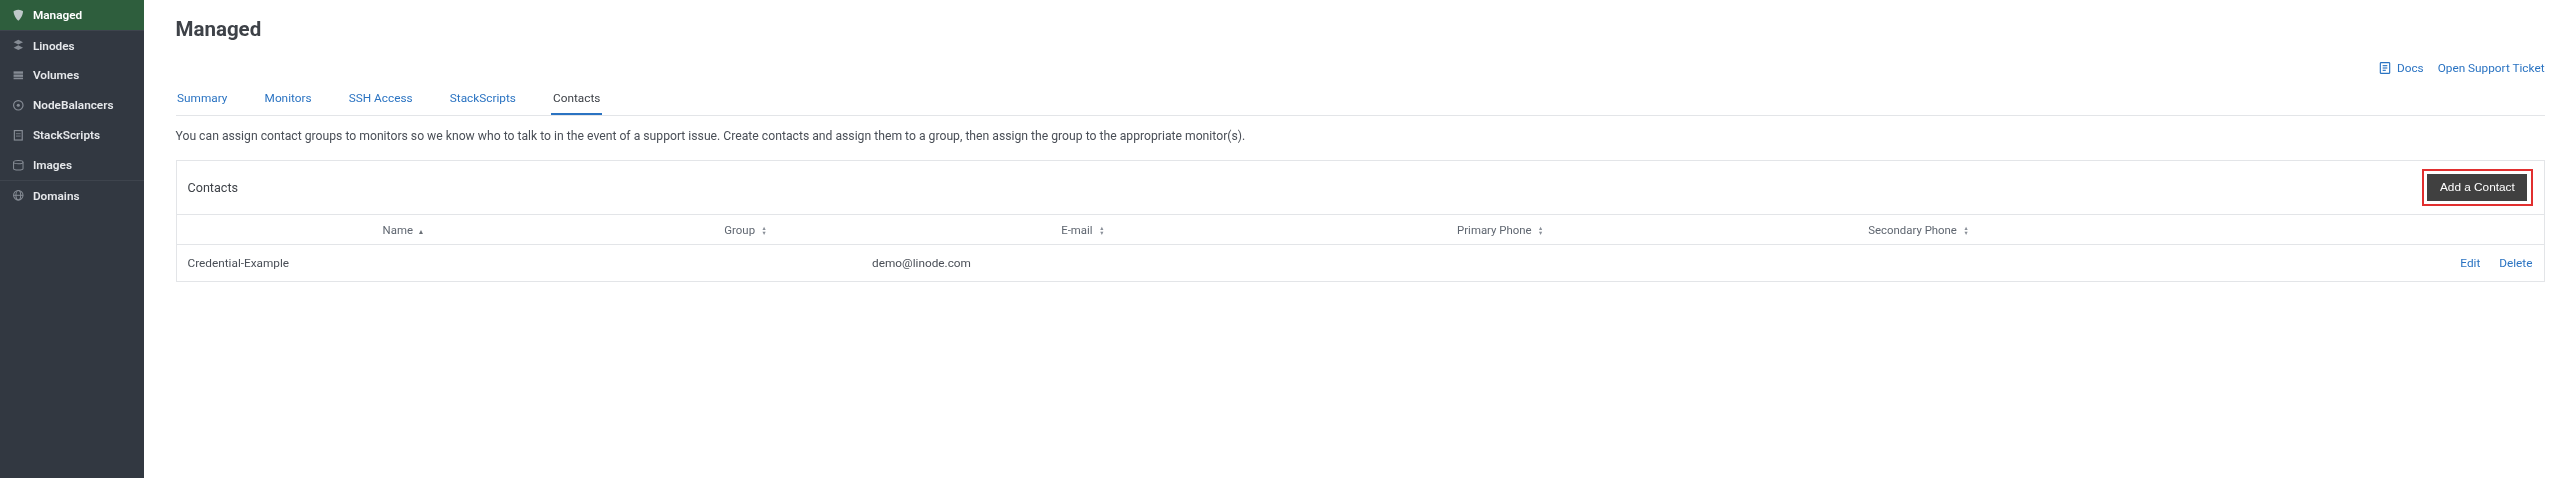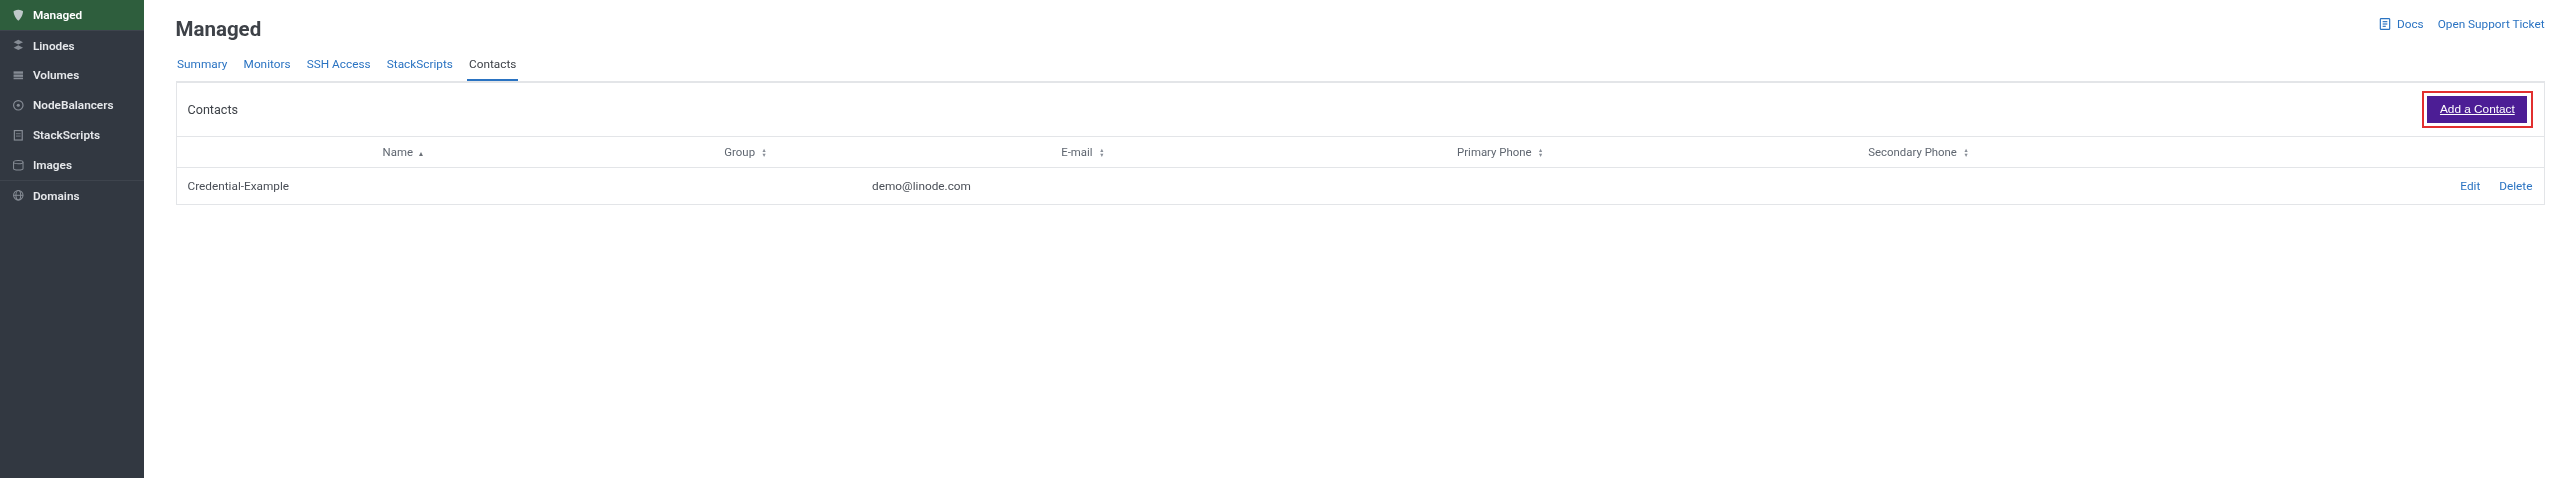--- a/index.html
+++ b/index.html
@@ -6,30 +6,30 @@
   body { font-family: -apple-system, BlinkMacSystemFont, "Segoe UI", Roboto, sans-serif; background: #fff; color: #333; font-size: 11px; }
   .app { display: flex; }
   .sidebar { width: 144px; background: #323841; color: #c6cbd3; flex-shrink: 0; min-height: 479px; }
   .sidebar-item { display: flex; align-items: center; padding: 7.9px 11px; cursor: pointer; font-weight: 600; font-size: 11.8px; color: #e6e8eb; }
   .sidebar-item.active { background: #2e5e3d; color: #fff; }
   .sidebar-item .icon { width: 14px; height: 14px; margin-right: 7.9px; display: inline-flex; align-items: center; justify-content: center; opacity: 0.9; }
   .sidebar-sep { border-top: 0.8px solid #3e444d; }
   .main { flex: 1; padding: 17.3px 31.5px 17.3px 31.5px; min-width: 0; }
   .page-header { display: flex; justify-content: space-between; align-items: flex-start; margin-bottom: 9.5px; }
   .page-title { font-size: 20.5px; font-weight: 700; color: #3e4248; }
-  .header-links { display: flex; align-items: center; gap: 14px; font-size: 11.8px; }
+  .header-links { display: flex; align-items: center; gap: 14px; font-size: 11.8px; margin-top: 44px; }
   .header-link { color: #2a73c2; cursor: pointer; display: flex; align-items: center; gap: 4.7px; }
-  .tabs { display: flex; gap: 13px; border-bottom: 0.8px solid #e3e5e8; }
+  .tabs { display: flex; gap: 34px; border-bottom: 0.8px solid #e3e5e8; margin-bottom: 11px; }
   .tab { padding: 6.3px 1.6px 7.9px; color: #2a73c2; cursor: pointer; font-size: 11.8px; }
   .tab.active { color: #3e4248; border-bottom: 2.4px solid #2a73c2; }
   .helptext { color: #4a4f57; font-size: 12.2px; line-height: 1.55; margin-bottom: 14px; }
   .card { border: 0.8px solid #e3e5e8; }
   .card-header { display: flex; justify-content: space-between; align-items: center; padding: 7.9px 11px; border-bottom: 0.8px solid #e3e5e8; }
   .card-title { font-size: 12.6px; color: #3e4248; }
-  .btn-primary { background: #4c1d95; color: #fff; border: none; padding: 6.3px 12.6px; font-size: 11.8px; cursor: pointer; text-decoration: underline; }
+  .btn-primary { background: #404040; color: #fff; border: none; padding: 6.3px 12.6px; font-size: 11.8px; cursor: pointer; }
   .highlight-box { border: 2.4px solid #e12f2f; padding: 3.2px; }
   table { width: 100%; border-collapse: collapse; }
   thead th { text-align: center; font-weight: 400; color: #5f6670; padding: 7.9px 11px; border-bottom: 0.8px solid #e3e5e8; font-size: 11.4px; }
   tbody td { padding: 11px 11px; color: #4a4f57; font-size: 11.8px; }
   .sorter { display: inline-flex; flex-direction: column; margin-left: 4.7px; font-size: 6.3px; line-height: 4.7px; color: #8a9099; vertical-align: middle; }
   .row-actions { text-align: right; }
   .row-actions a { color: #2a73c2; cursor: pointer; margin-left: 16px; font-size: 11.8px; }
   .caret-up { font-size: 7.9px; margin-left: 3.2px; color: #6b7077; }
   svg { display: block; }
 </style>
@@ -128,20 +128,21 @@
     </div>
 
     <div class="tabs">
       <div class="tab"><span>Summary</span></div>
       <div class="tab"><span>Monitors</span></div>
       <div class="tab"><span>SSH Access</span></div>
       <div class="tab"><span>StackScripts</span></div>
       <div class="tab active"><span>Contacts</span></div>
     </div>
 
+    <p class="helptext">You can assign contact groups to monitors so we know who to talk to in the event of a support issue. Create contacts and assign them to a group, then assign the group to the appropriate monitor(s).</p>
 
     <div class="card">
       <div class="card-header">
         <div class="card-title">Contacts</div>
         <div class="highlight-box">
           <button class="btn-primary">
             <span>Add a Contact</span>
           </button>
         </div>
       </div>

